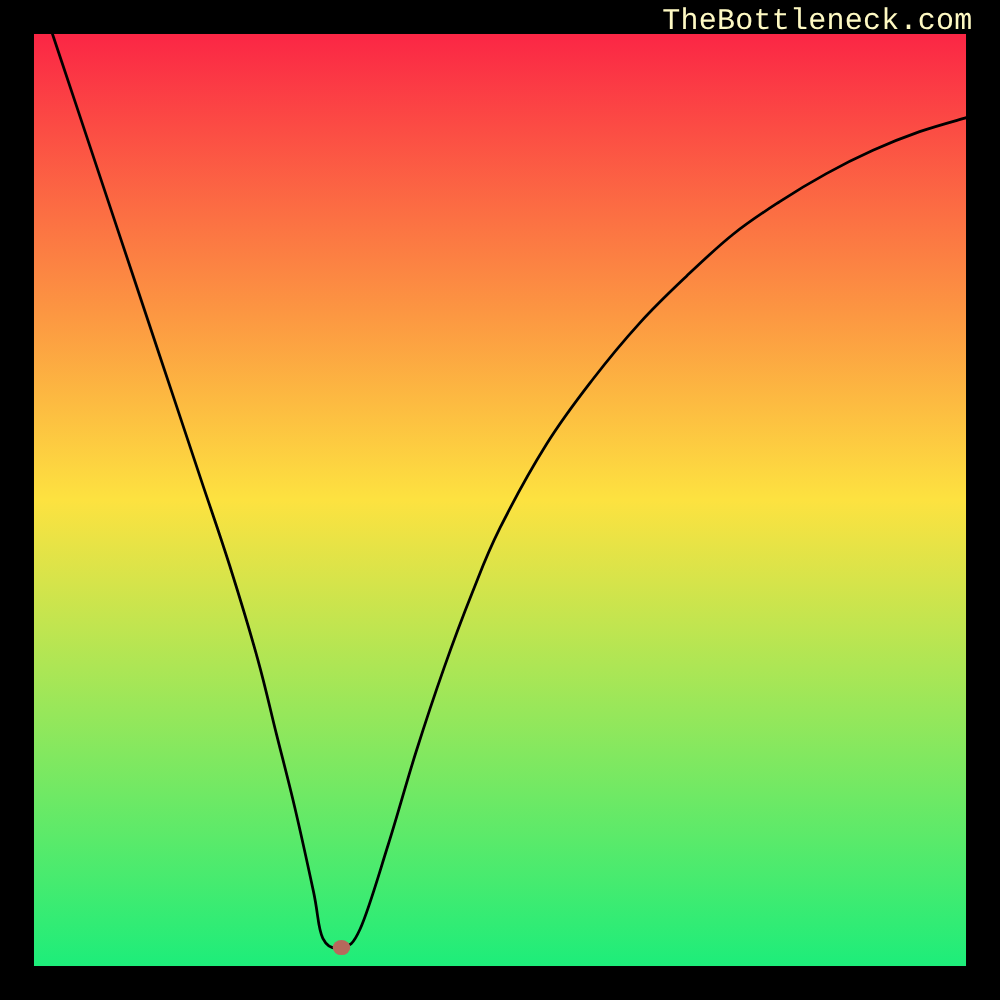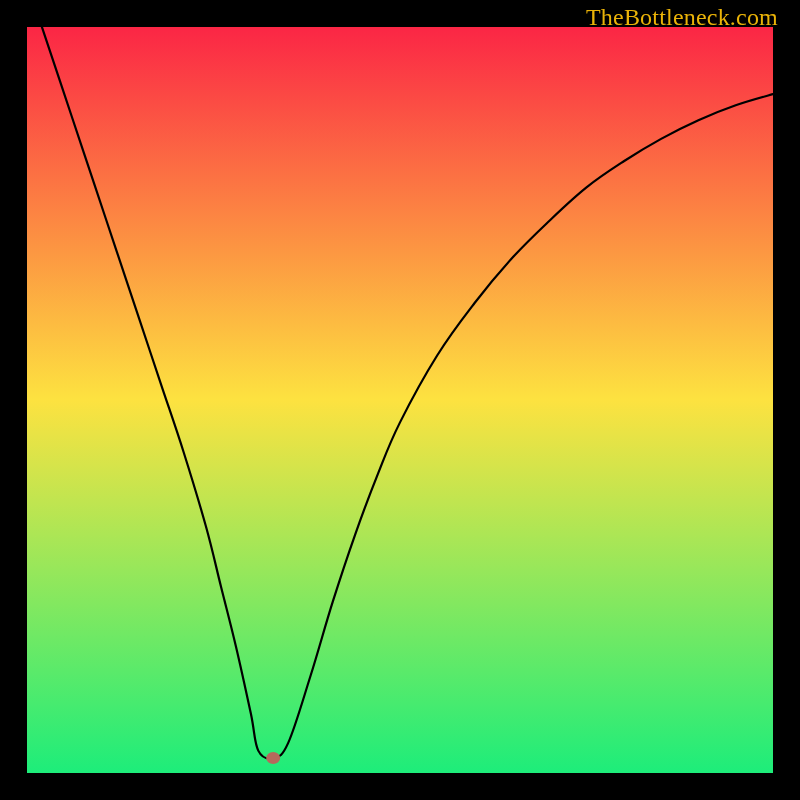--- a/index.html
+++ b/index.html
@@ -7,23 +7,23 @@
   .frame {
     position: relative;
     width: 800px;
     height: 800px;
     background: #000;
   }
   .watermark {
     position: absolute;
     top: 4px;
     right: 22px;
-    font-family: Liberation Serif, serif;
+    font-family: Liberation Mono, monospace;
     font-size: 24px;
-    color: #eab308;
+    color: #fef9c3;
     letter-spacing: 0.2px;
     user-select: none;
   }
   .plot-area {
     position: absolute;
     left: 27px;
     top: 27px;
     width: 746px;
     height: 746px;
     overflow: hidden;

